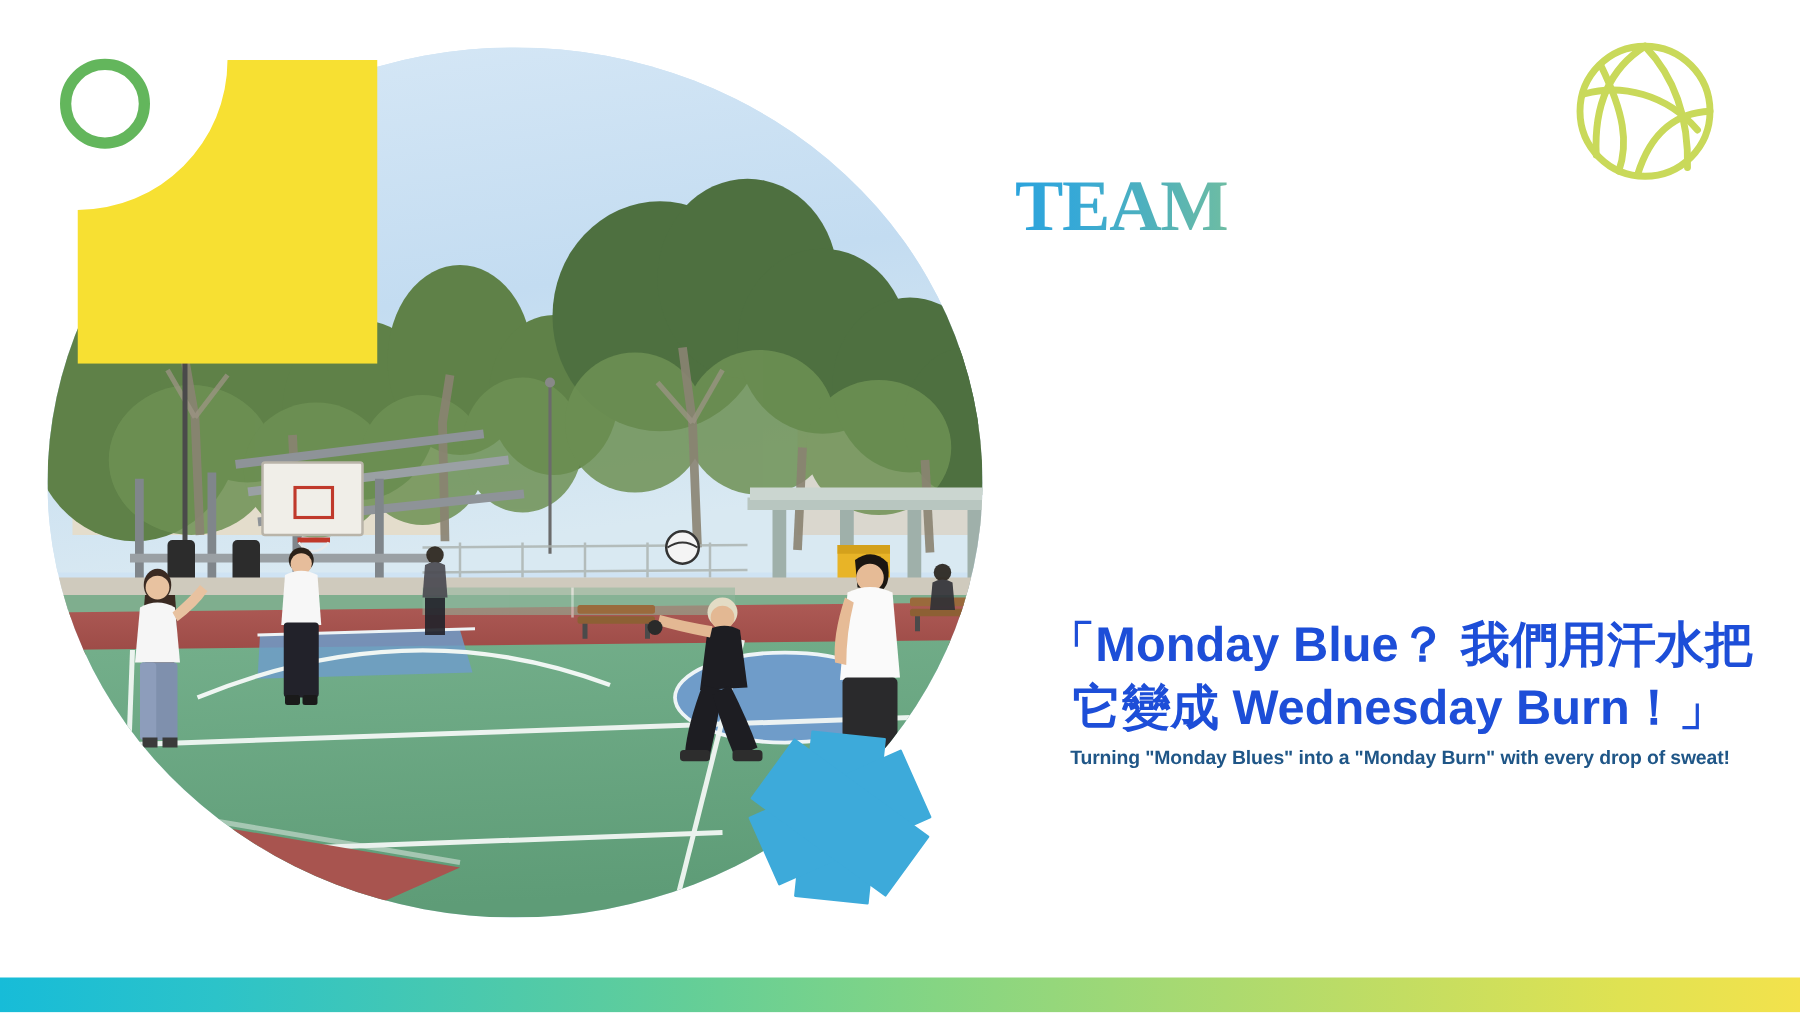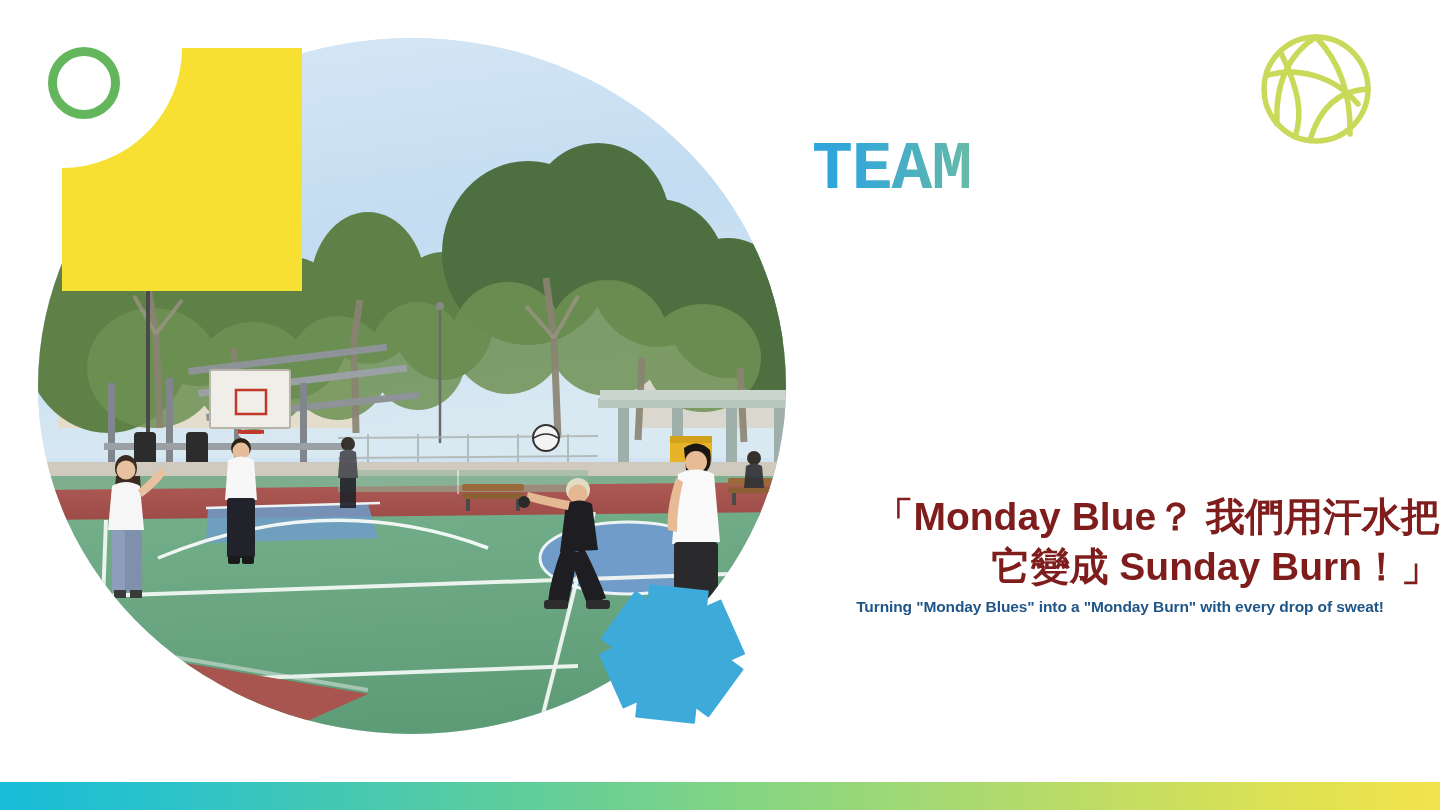--- a/index.html
+++ b/index.html
@@ -75,24 +75,24 @@
     width: 640px;
     height: 810px;
   }
 
   .headline {
     position: absolute;
     left: 12px;
     top: 138px;
     width: 520px;
     font-weight: 800;
-    font-size: 68px;
+    font-size: 58px;
     line-height: 0.94;
     letter-spacing: -1px;
-    font-family: Liberation Mono, monospace;
+    font-family: Liberation Serif, serif;
     background-image: linear-gradient(90deg,
         #2ba3dc 0%,
         #37a9d6 10%,
         #55b3b6 24%,
         #79c19b 38%,
         #93cb88 50%,
         #aed378 63%,
         #c6dd66 76%,
         #dfe64a 88%,
         #f5e52e 100%);
@@ -112,22 +112,22 @@
     width: 122px;
     height: 122px;
   }
   .volleyball svg { display: block; }
 
   .tagline {
     position: absolute;
     left: 0px;
     top: 492px;
     width: 640px;
-    text-align: right;
-    color: #7f1d1d;
+    text-align: center;
+    color: #1d4ed8;
     font-weight: 800;
     font-size: 39px;
     line-height: 1.28;
     letter-spacing: 0px;
     font-family: "Liberation Sans", sans-serif;
   }
   .tagline .tl-line { display: block; white-space: nowrap; }
 
   .subtagline {
     position: absolute;
@@ -438,21 +438,21 @@
         </g>
       </svg>
     </div>
 
     <div class="headline">
       <span class="hl-line">TEAM</span>
     </div>
 
     <div class="tagline">
       <span class="tl-line">「Monday Blue？ 我們用汗水把</span>
-      <span class="tl-line">它變成 Sunday Burn！」</span>
+      <span class="tl-line">它變成 Wednesday Burn！」</span>
     </div>
 
     <div class="subtagline">Turning "Monday Blues" into a "Monday Burn" with every drop of sweat!</div>
   </div>
 
   <div class="bottom-bar"></div>
 
 </div>
 
 </body></html>

